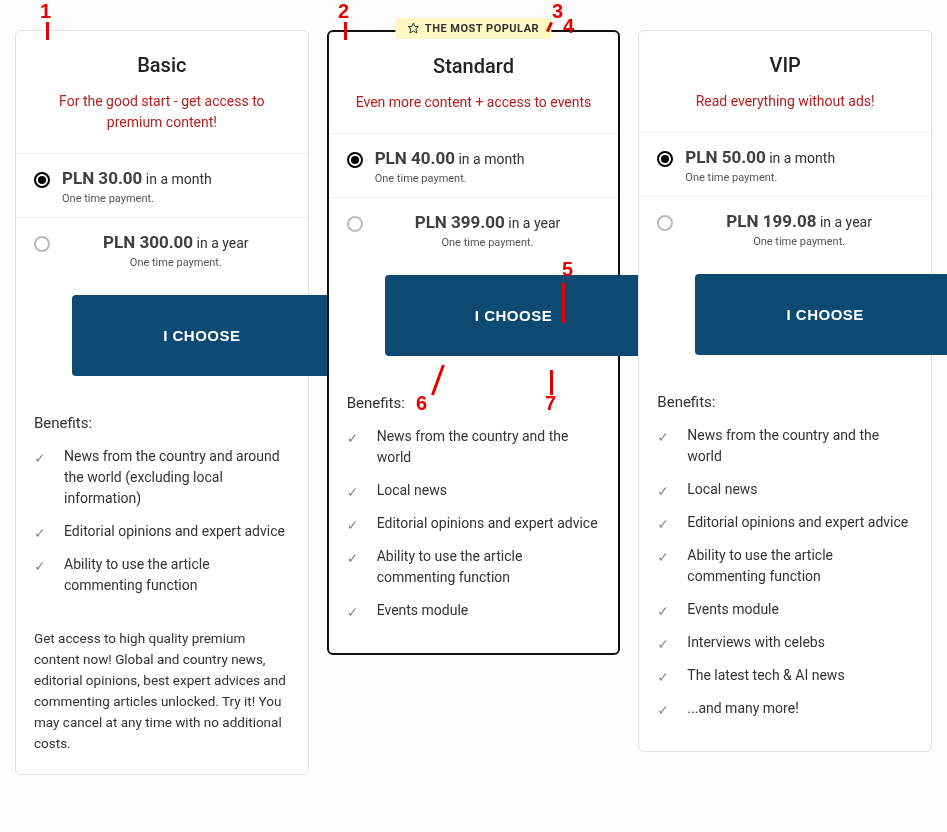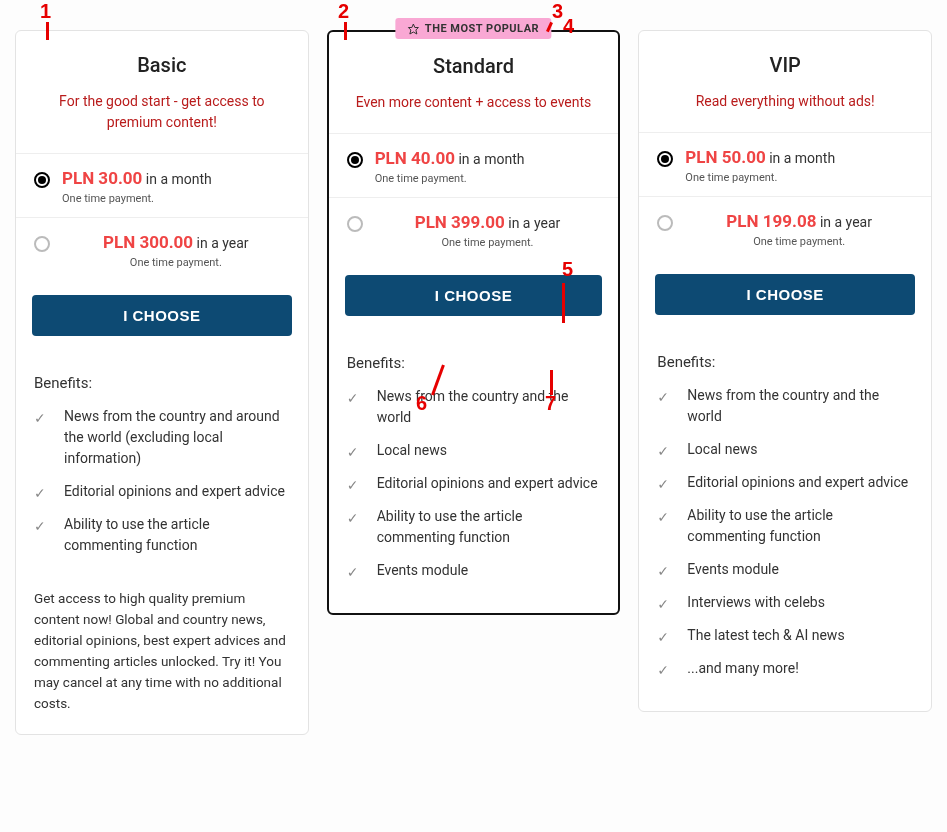--- a/index.html
+++ b/index.html
@@ -27,29 +27,29 @@
     position: relative;
   }
   .card.popular {
     border: 2px solid #111;
   }
   .popular-badge {
     position: absolute;
     top: -14px;
     left: 50%;
     transform: translateX(-50%);
-    background: #f9a8d4;
+    background: #fef9c3;
     color: #333;
     font-size: 11px;
     font-weight: 700;
     letter-spacing: 0.5px;
     padding: 4px 12px;
     border-radius: 3px;
     display: flex;
-    align-items: center;
+    align-items: flex-start;
     gap: 5px;
     white-space: nowrap;
   }
   .card-header {
     text-align: center;
     padding: 22px 18px 20px;
   }
   .plan-title {
     font-size: 20px;
     font-weight: 500;
@@ -92,41 +92,42 @@
     background: #000;
     border-radius: 50%;
   }
   .price-line {
     font-size: 14px;
     color: #333;
   }
   .price-amount {
     font-weight: 700;
     font-size: 17px;
-    color: #ef4444;
+    color: #404040;
   }
   .price-note {
     font-size: 11px;
     color: #555;
     margin-top: 4px;
   }
   .choose-wrap {
     padding: 14px 16px 8px;
   }
   .choose-btn {
     width: 100%;
     background: #0d4a73;
     color: #fff;
     border: none;
     border-radius: 4px;
-    padding: 12px 0;
+    padding: 32px 0;
     font-size: 15px;
     font-weight: 700;
     letter-spacing: 0.5px;
     cursor: pointer;
+    margin-left: 40px;
   }
   .benefits-block {
     padding: 30px 18px 20px;
   }
   .benefits-title {
     font-weight: 400;
     font-size: 15px;
     margin-bottom: 14px;
   }
   .benefits-list {

